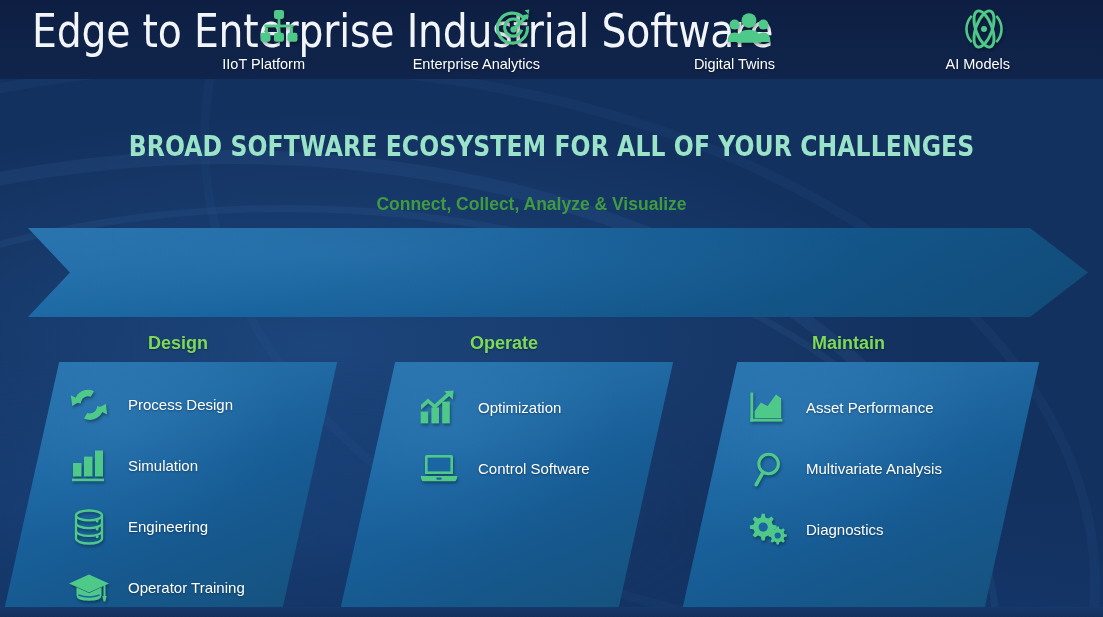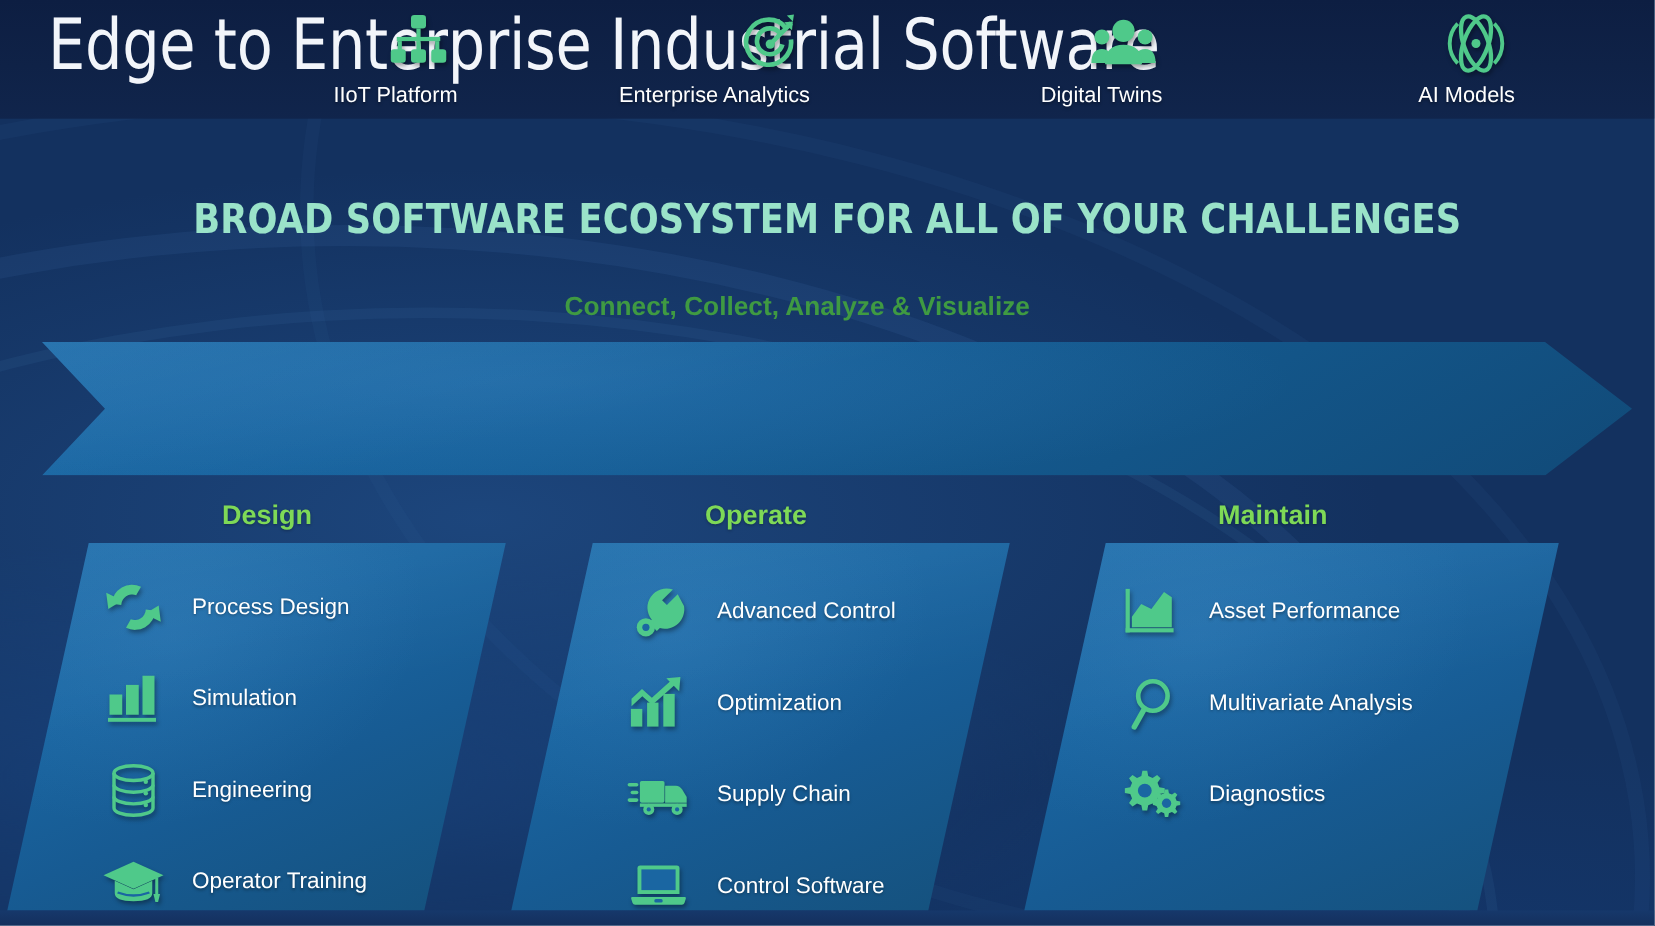--- a/index.html
+++ b/index.html
@@ -371,67 +371,36 @@
             <path d="M10.4 22 Q21 26 31.6 22" fill="none" stroke="#1a66a2" stroke-width="1.6"></path>
           </svg>
         </div>
         <div class="ilabel">Operator Training</div>
       </div>
 
     </div>
 
     <div class="col c1">
 
-      <div class="item">
-        <div class="iicon">
-          <svg width="36" height="34" viewBox="0 0 36 34">
-            <g fill="#4fc98a">
-              <path d="M31.8 2.2 L24.6 9.4 L21.4 6.2 L28.6 -1 A12.8 12.8 0 0 0 14.5 19.2 L12.5 21.2 L17.9 26.6 L19.9 24.6 A12.8 12.8 0 0 0 36 10 Z" transform="translate(-1,3)"></path>
-              <circle cx="9.6" cy="27.2" r="6.1"></circle>
-              <circle cx="9.6" cy="27.2" r="2.4" fill="#1a66a2"></circle>
-            </g>
-          </svg>
-        </div>
-        <div class="ilabel">Advanced Control</div>
-      </div>
 
       <div class="item">
         <div class="iicon">
           <svg width="40" height="36" viewBox="0 0 40 36">
             <g fill="#4fc98a">
               <path d="M2 14.8 L9 8.4 L15.6 14.2 L28 3 L30.6 5.8 L15.8 19 L9.2 13.2 L2 19.8 Z"></path>
               <path d="M25.2 1.2 L34.6 0.4 L33.8 9.8 Z"></path>
               <rect x="1.6" y="21.6" width="7.6" height="11.8"></rect>
               <rect x="12.4" y="17.4" width="7.6" height="16"></rect>
               <rect x="23.2" y="11.6" width="7.6" height="21.8"></rect>
             </g>
           </svg>
         </div>
         <div class="ilabel">Optimization</div>
       </div>
 
-      <div class="item">
-        <div class="iicon">
-          <svg width="42" height="30" viewBox="0 0 42 30">
-            <g fill="#4fc98a">
-              <rect x="8.6" y="5.6" width="16.4" height="14.6" rx="1.2"></rect>
-              <path d="M25.4 8.8 L32.6 8.8 Q35.2 8.8 36.8 11.4 L39.8 16.4 L39.8 20.2 L25.4 20.2 Z"></path>
-              <rect x="8.6" y="20.6" width="31.2" height="2.3"></rect>
-              <rect x="0.4" y="7" width="7.2" height="2.4" rx="1.2"></rect>
-              <rect x="2.4" y="12.1" width="5.2" height="2.4" rx="1.2"></rect>
-              <rect x="0.4" y="17.2" width="7.2" height="2.4" rx="1.2"></rect>
-              <circle cx="14.5" cy="24.6" r="3.7"></circle>
-              <circle cx="33.4" cy="24.6" r="3.7"></circle>
-              <circle cx="14.5" cy="24.6" r="1.4" fill="#1a66a2"></circle>
-              <circle cx="33.4" cy="24.6" r="1.4" fill="#1a66a2"></circle>
-            </g>
-          </svg>
-        </div>
-        <div class="ilabel">Supply Chain</div>
-      </div>
 
       <div class="item">
         <div class="iicon">
           <svg width="38" height="32" viewBox="0 0 38 32">
             <g fill="#4fc98a">
               <path d="M6.8 2 L31.2 2 Q33 2 33 3.8 L33 21 L5 21 L5 3.8 Q5 2 6.8 2 Z"></path>
               <rect x="7.6" y="4.6" width="22.8" height="13.8" fill="#1a66a2"></rect>
               <path d="M1.4 23 L36.6 23 Q37.6 23 37.2 24.2 L36.3 27 Q35.9 28.2 34.6 28.2 L3.4 28.2 Q2.1 28.2 1.7 27 L0.8 24.2 Q0.4 23 1.4 23 Z"></path>
               <rect x="16.2" y="24.4" width="5.6" height="2.3" rx="1.1" fill="#1a66a2"></rect>
             </g>

